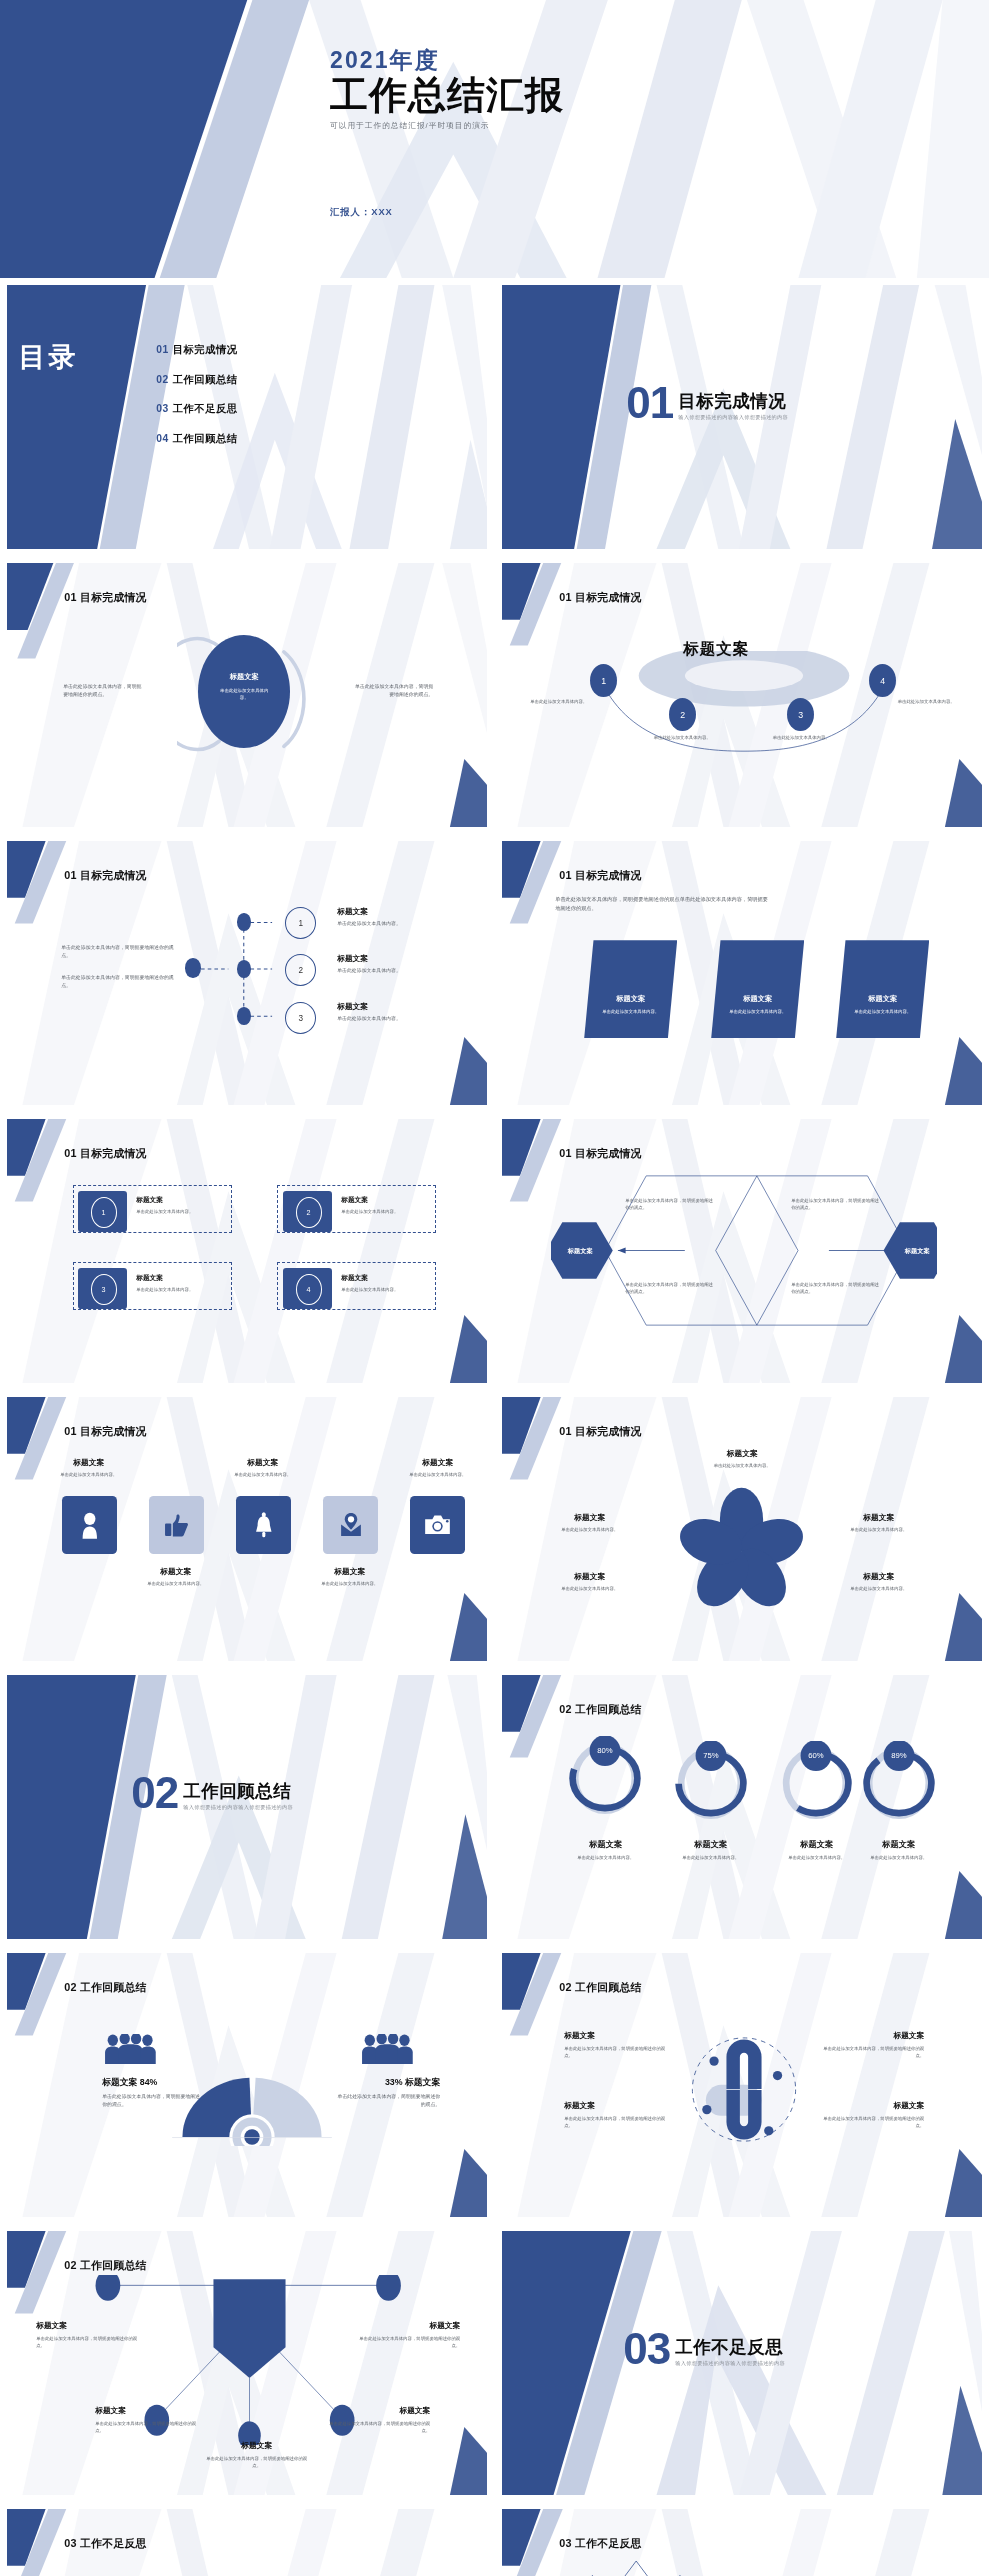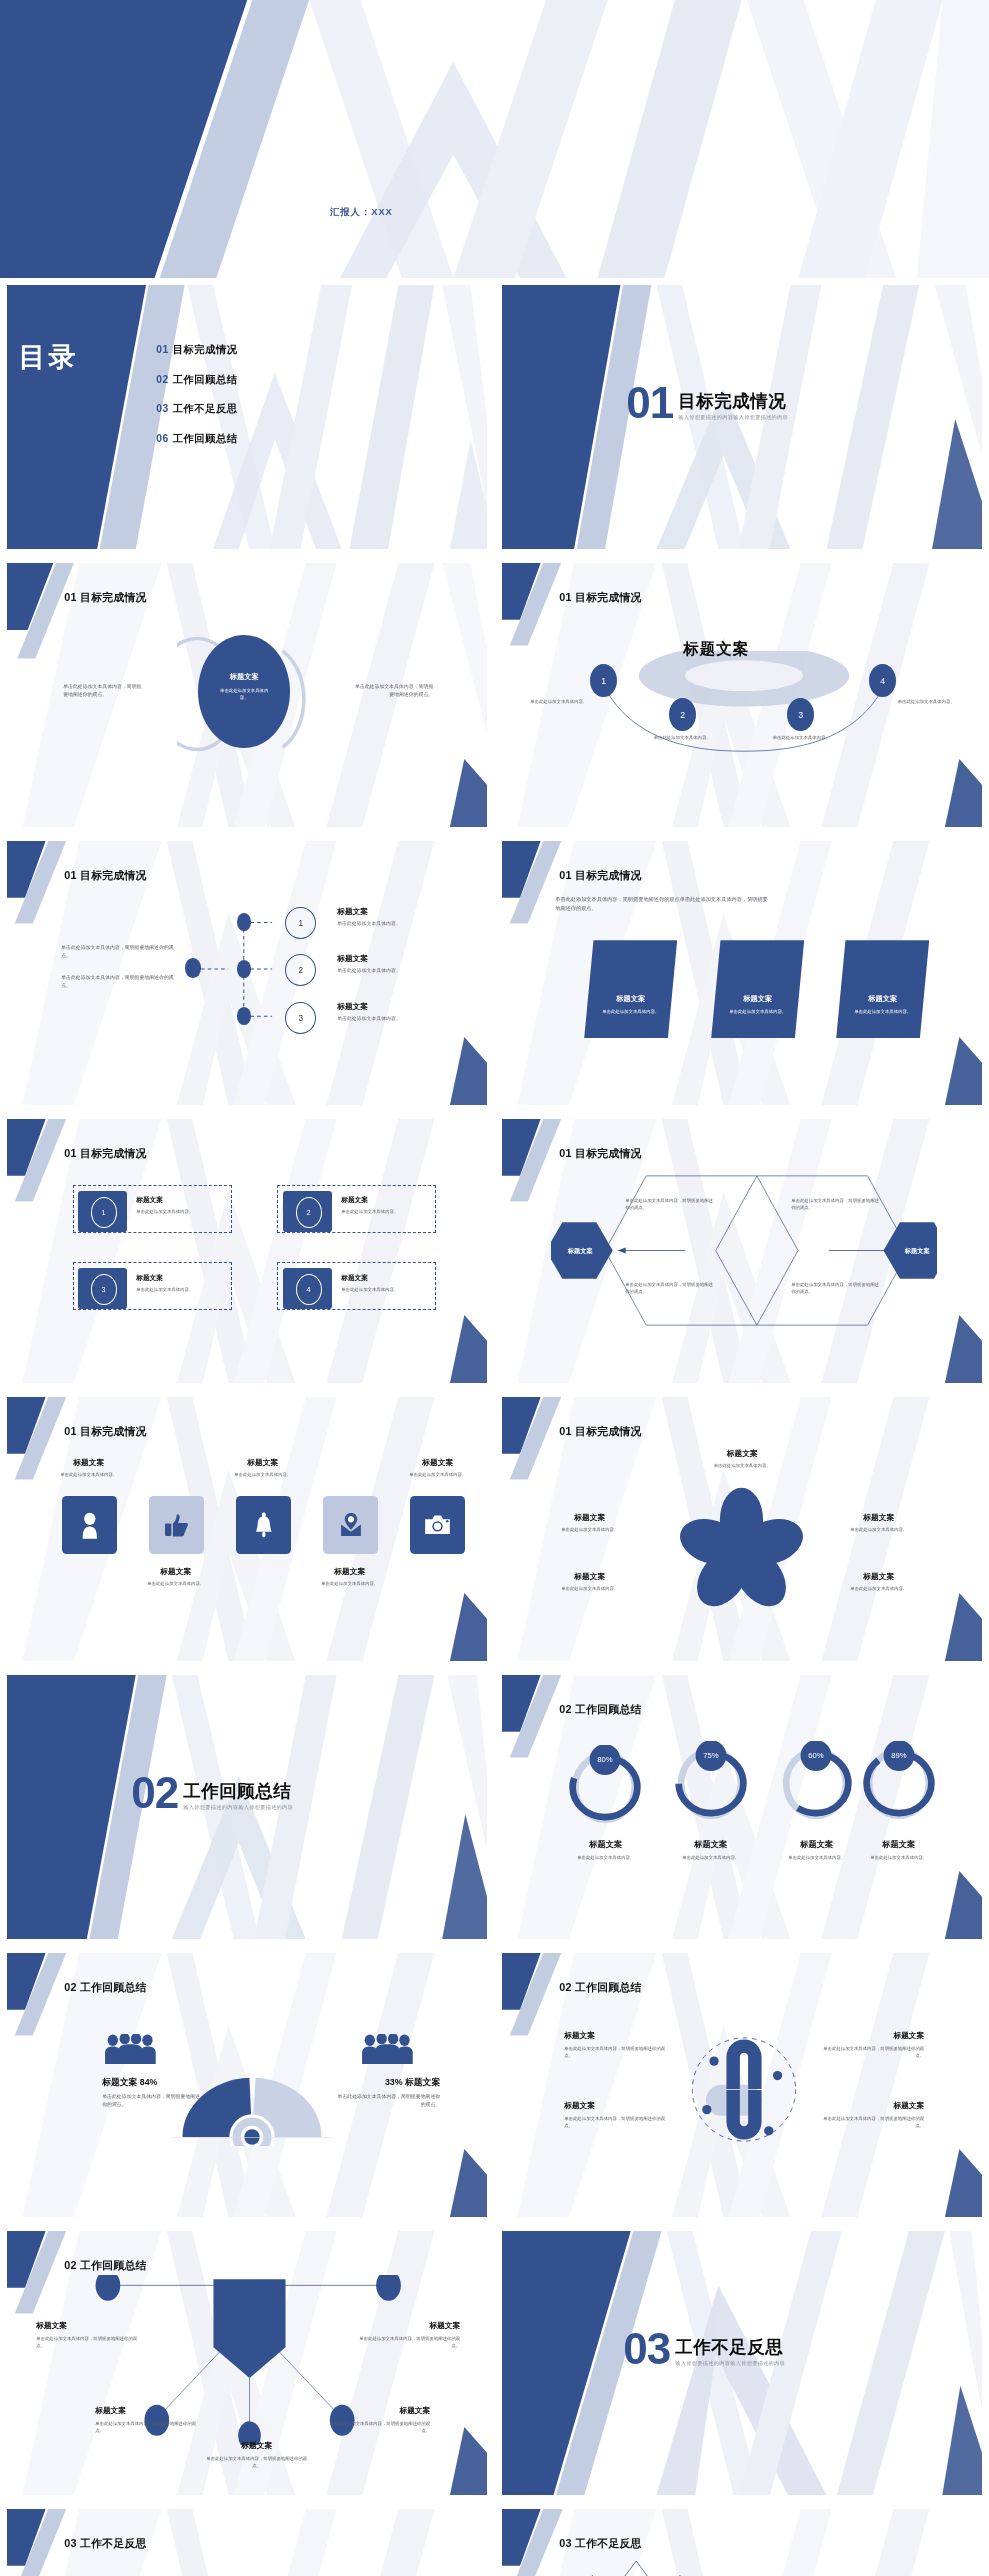--- a/index.html
+++ b/index.html
@@ -62,20 +62,25 @@
           <polygon points="490,0 600,0 420,540 310,540" fill="#c3cde2"></polygon>
           <polygon points="600,0 700,0 880,540 780,540" fill="#eef1f7"></polygon>
           <polygon points="660,540 880,120 1100,540 1010,540 880,300 750,540" fill="#e2e7f2" opacity=".85"></polygon>
           <polygon points="1060,0 1180,0 1000,540 880,540" fill="#eceff6"></polygon>
           <polygon points="1310,0 1440,0 1290,540 1160,540" fill="#e6eaf3"></polygon>
           <polygon points="1450,0 1560,0 1740,540 1630,540" fill="#f2f4f9"></polygon>
           <polygon points="1700,0 1830,0 1680,540 1550,540" fill="#eff2f8"></polygon>
           <polygon points="1830,0 1920,0 1920,540 1780,540" fill="#f4f6fa"></polygon>
         </svg>
       </div>
+      <div class="abs" style="left:330px;top:45px;">
+        <div class="cov-year">2021年度</div>
+        <div class="cov-main">工作总结汇报</div>
+        <div class="cov-sub">可以用于工作的总结汇报/平时项目的演示</div>
+      </div>
       <div class="abs cov-by" style="left:330px;top:206px;">汇报人：XXX</div>
     </div>
   </div>
 
   <div class="slide">
     <div class="canvas">
       <div class="bg">
         <svg viewBox="0 0 932 512" preserveAspectRatio="none">
           <polygon points="0,0 270,0 175,512 0,512" fill="#33508f"></polygon>
           <polygon points="275,0 345,0 250,512 180,512" fill="#c3cde2"></polygon>
@@ -87,21 +92,21 @@
           <polygon points="900,300 932,430 932,512 860,512" fill="#e9edf5"></polygon>
         </svg>
       </div>
       <div class="abs" style="left:11.3px;top:57px;width:75px;">
         <div class="toc-word">目录</div>
       </div>
       <div class="abs" style="left:149px;top:58px;">
         <div class="toc-item"><span class="n">01</span><span>目标完成情况</span></div>
         <div class="toc-item"><span class="n">02</span><span>工作回顾总结</span></div>
         <div class="toc-item"><span class="n">03</span><span>工作不足反思</span></div>
-        <div class="toc-item"><span class="n">06</span><span>工作回顾总结</span></div>
+        <div class="toc-item"><span class="n">04</span><span>工作回顾总结</span></div>
       </div>
     </div>
   </div>
 
   <div class="slide">
     <div class="canvas">
       <div class="bg">
         <svg viewBox="0 0 932 512" preserveAspectRatio="none">
           <polygon points="0,0 230,0 140,512 0,512" fill="#33508f"></polygon>
           <polygon points="235,0 290,0 200,512 145,512" fill="#c3cde2"></polygon>
@@ -543,21 +548,21 @@
           <polygon points="140,0 300,0 130,512 30,512" fill="#f6f7fa"></polygon>
           <polygon points="310,0 360,0 480,512 430,512" fill="#f0f2f7"></polygon>
           <polygon points="330,512 430,140 560,512 505,512 430,300 380,512" fill="#f2f4f8"></polygon>
           <polygon points="580,0 640,0 500,512 440,512" fill="#f5f6fa"></polygon>
           <polygon points="760,0 830,0 690,512 620,512" fill="#f1f3f8"></polygon>
           <polygon points="888,380 932,430 932,512 860,512" fill="#33508f" opacity=".9"></polygon>
         </svg>
       </div>
       <div class="slide-title">02 工作回顾总结</div>
 
-      <div class="abs" style="left:67px;top:70px;">
+      <div class="abs" style="left:67px;top:61px;">
         <svg width="72" height="80" viewBox="0 0 140 155">
           <ellipse cx="70" cy="82" rx="58" ry="63" fill="none" stroke="#c9d2e4" stroke-width="13"></ellipse>
           <ellipse cx="70" cy="82" rx="58" ry="63" fill="none" stroke="#33508f" stroke-width="13" stroke-dasharray="303 379" stroke-dashoffset="0" transform="rotate(-90 70 82)"></ellipse>
           <ellipse cx="70" cy="28" rx="30" ry="30" fill="#33508f"></ellipse>
           <text x="70" y="33" text-anchor="middle" fill="#fff" font-size="15" font-family="Liberation Sans, sans-serif">80%</text>
         </svg>
       </div>
       <div class="abs center" style="left:57px;top:164px;width:93px;">
         <div style="font-size:8.2px;font-weight:bold;color:#111;">标题文案</div>
         <div class="body-xs" style="margin-top:4.1px;">单击此处添加文本具体内容。</div>

